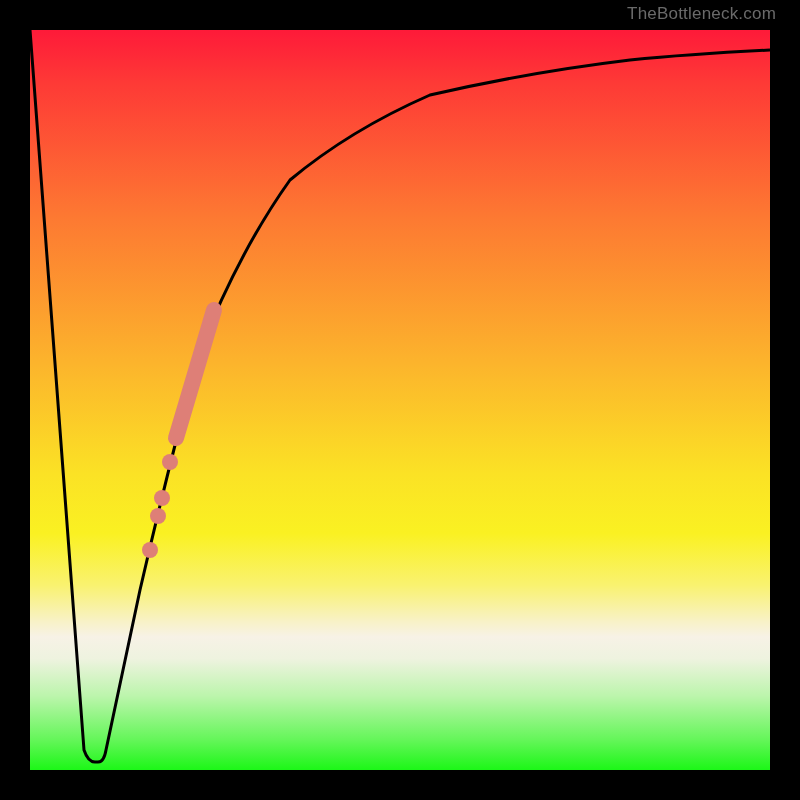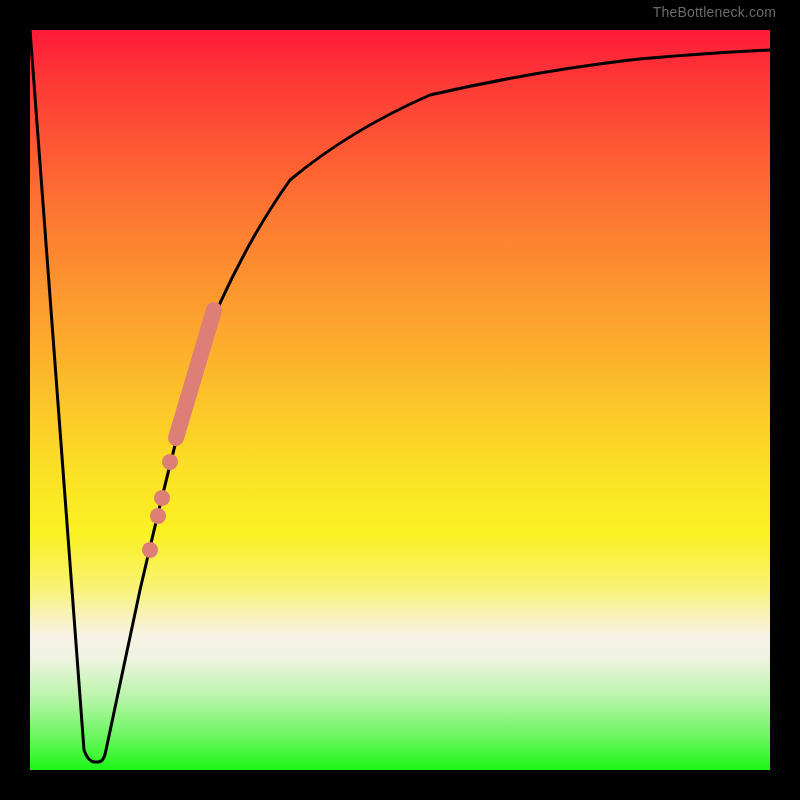--- a/index.html
+++ b/index.html
@@ -36,21 +36,21 @@
       #bcf5ac 90%,
       #63f658 96%,
       #1cf717 100%
     );
   }
   .watermark {
     position: absolute;
     top: 4px;
     right: 24px;
     font-family: Arial, Helvetica, sans-serif;
-    font-size: 14px;
+    font-size: 17px;
     color: #6a6a6a;
     letter-spacing: 0.2px;
   }
   svg.curve {
     position: absolute;
     left: 0;
     top: 0;
     width: 740px;
     height: 740px;
   }

